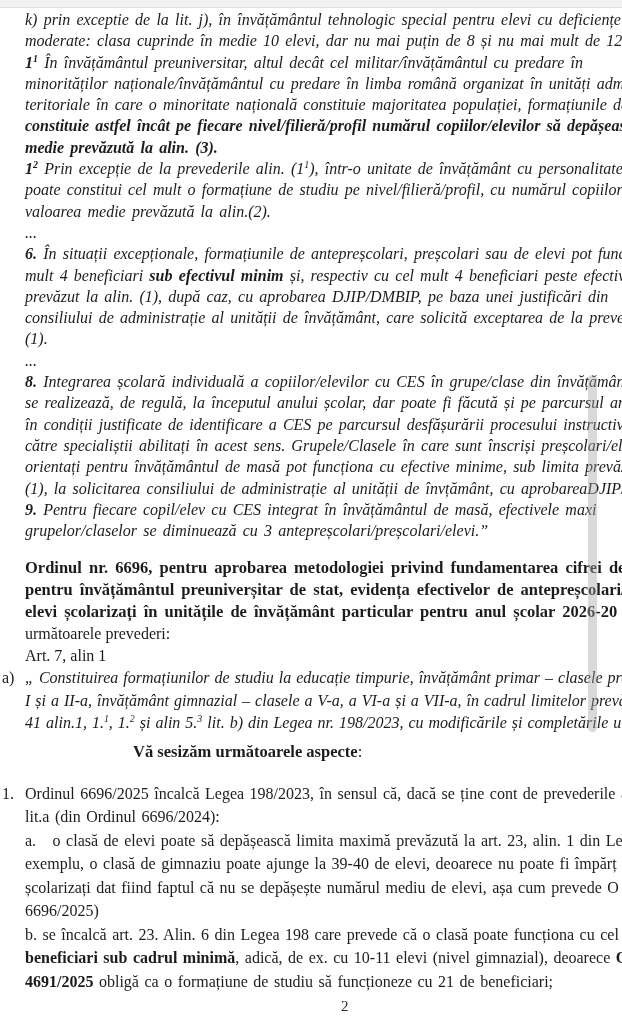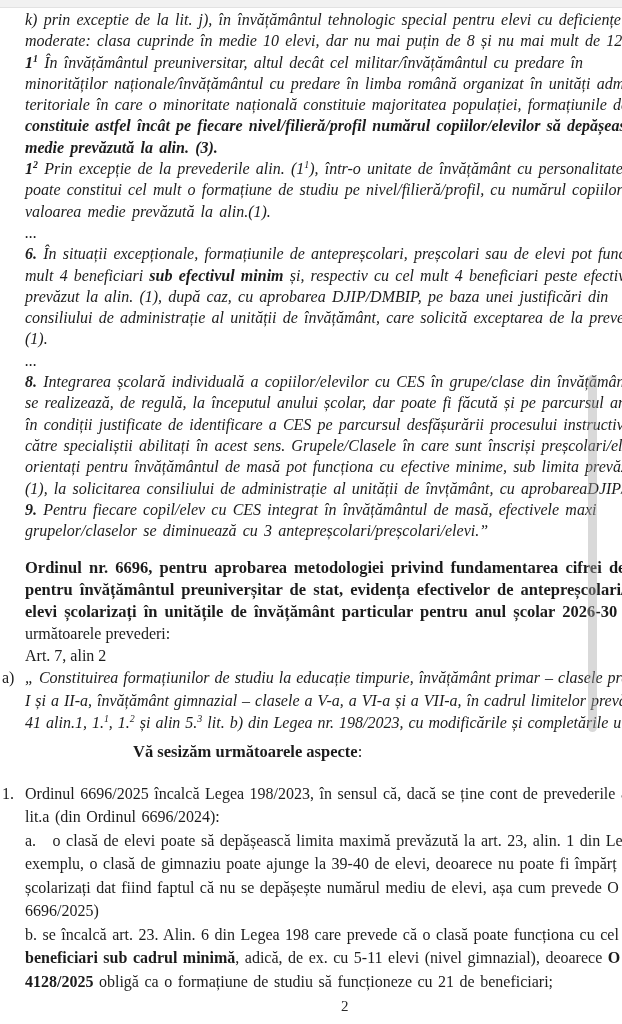--- a/index.html
+++ b/index.html
@@ -85,54 +85,54 @@
 <div class="content">
     <div class="ln k-q"><span class="seg i">k) prin exceptie de la lit. j), în învățământul tehnologic special pentru elevi cu deficiențe ușoar</span></div>
     <div class="ln k-q"><span class="seg i">moderate: clasa cuprinde în medie 10 elevi, dar nu mai puțin de 8 și nu mai mult de 12.</span></div>
     <div class="ln k-q"><span class="seg i b">1</span><span class="seg i b sup">1</span><span class="seg i"> În învățământul preuniversitar, altul decât cel militar/învățământul cu predare în</span></div>
     <div class="ln k-q"><span class="seg i">minorităților naționale/învățământul cu predare în limba română organizat în unități admini</span></div>
     <div class="ln k-q"><span class="seg i">teritoriale în care o minoritate națională constituie majoritatea populației, formațiunile de st</span></div>
     <div class="ln k-q"><span class="seg i b">constituie astfel încât pe fiecare nivel/filieră/profil numărul copiilor/elevilor să depășească va</span></div>
     <div class="ln k-q"><span class="seg i b">medie prevăzută la alin. (3).</span></div>
     <div class="ln k-q"><span class="seg i b">1</span><span class="seg i b sup">2</span><span class="seg i"> Prin excepție de la prevederile alin. (1</span><span class="seg i sup">1</span><span class="seg i">), într-o unitate de învățământ cu personalitate juri</span></div>
     <div class="ln k-q"><span class="seg i">poate constitui cel mult o formațiune de studiu pe nivel/filieră/profil, cu numărul copiilor/elevi</span></div>
-    <div class="ln k-q"><span class="seg i">valoarea medie prevăzută la alin.(1).</span></div>
+    <div class="ln k-q"><span class="seg i">valoarea medie prevăzută la alin.(2).</span></div>
     <div class="ln k-q"><span class="seg i">...</span></div>
     <div class="ln k-q"><span class="seg i b">6.</span><span class="seg i"> În situații excepționale, formațiunile de antepreșcolari, preșcolari sau de elevi pot funcționa</span></div>
     <div class="ln k-q"><span class="seg i">mult 4 beneficiari </span><span class="seg i b">sub efectivul minim</span><span class="seg i"> și, respectiv cu cel mult 4 beneficiari peste efectivul</span></div>
     <div class="ln k-q"><span class="seg i">prevăzut la alin. (1), după caz, cu aprobarea DJIP/DMBIP, pe baza unei justificări din</span></div>
     <div class="ln k-q"><span class="seg i">consiliului de administrație al unității de învățământ, care solicită exceptarea de la prevederi</span></div>
     <div class="ln k-q"><span class="seg i">(1).</span></div>
     <div class="ln k-q"><span class="seg i">...</span></div>
     <div class="ln k-q"><span class="seg i b">8.</span><span class="seg i"> Integrarea școlară individuală a copiilor/elevilor cu CES în grupe/clase din învățământul a</span></div>
     <div class="ln k-q"><span class="seg i">se realizează, de regulă, la începutul anului școlar, dar poate fi făcută și pe parcursul anului</span></div>
     <div class="ln k-q"><span class="seg i">în condiții justificate de identificare a CES pe parcursul desfășurării procesului instructiv-educ</span></div>
     <div class="ln k-q"><span class="seg i">către specialiștii abilitați în acest sens. Grupele/Clasele în care sunt înscriși preșcolari/elevi</span></div>
     <div class="ln k-q"><span class="seg i">orientați pentru învățământul de masă pot funcționa cu efective minime, sub limita prevăzută</span></div>
     <div class="ln k-q"><span class="seg i">(1), la solicitarea consiliului de administrație al unității de învțământ, cu aprobareaDJIP/DMB</span></div>
     <div class="ln k-q"><span class="seg i b">9.</span><span class="seg i"> Pentru fiecare copil/elev cu CES integrat în învățământul de masă, efectivele maxi</span></div>
     <div class="ln k-q"><span class="seg i">grupelor/claselor se diminuează cu 3 antepreșcolari/preșcolari/elevi.”</span></div>
     <div class="gap-sm"></div>
     <div class="ln k-b"><span class="seg b">Ordinul nr. 6696, pentru aprobarea metodologiei privind fundamentarea cifrei de școl</span></div>
     <div class="ln k-b"><span class="seg b">pentru învățământul preuniverșitar de stat, evidența efectivelor de antepreșcolari/preșc</span></div>
-    <div class="ln k-b"><span class="seg b">elevi școlarizați în unitățile de învățământ particular pentru anul școlar 2026-30</span></div>
+    <div class="ln k-b"><span class="seg b">elevi școlarizați în unitățile de învățământ particular pentru anul școlar 2026-20</span></div>
     <div class="ln k-n"><span class="seg">următoarele prevederi:</span></div>
-    <div class="ln k-n"><span class="seg">Art. 7, alin 2</span></div>
+    <div class="ln k-n"><span class="seg">Art. 7, alin 1</span></div>
     <div class="ln k-aq"><span class="marker">a)</span><span class="seg i">„ Constituirea formațiunilor de studiu la educație timpurie, învățământ primar – clasele pregă</span></div>
     <div class="ln k-aq"><span class="seg i">I și a II-a, învățământ gimnazial – clasele a V-a, a VI-a și a VII-a, în cadrul limitelor prevăzute</span></div>
     <div class="ln k-aq"><span class="seg i">41 alin.1, 1.</span><span class="seg i sup">1</span><span class="seg i">, 1.</span><span class="seg i sup">2</span><span class="seg i"> și alin 5.</span><span class="seg i sup">3</span><span class="seg i"> lit. b) din Legea nr. 198/2023, cu modificările și completările ulterio</span></div>
     <div class="gap-xs"></div>
     <div class="ln k-c"><span class="seg b">Vă sesizăm următoarele aspecte</span><span class="seg">:</span></div>
     <div class="gap-md"></div>
     <div class="ln k-l"><span class="marker">1.</span><span class="seg">Ordinul 6696/2025 încalcă Legea 198/2023, în sensul că, dacă se ține cont de prevederile art. 7</span></div>
     <div class="ln k-l"><span class="seg">lit.a (din Ordinul 6696/2024):</span></div>
     <div class="ln k-l"><span class="seg">a.&nbsp;&nbsp; o clasă de elevi poate să depășească limita maximă prevăzută la art. 23, alin. 1 din Legea 1</span></div>
     <div class="ln k-l"><span class="seg">exemplu, o clasă de gimnaziu poate ajunge la 39-40 de elevi, deoarece nu poate fi împărț</span></div>
     <div class="ln k-l"><span class="seg">școlarizați dat fiind faptul că nu se depășește numărul mediu de elevi, așa cum prevede O</span></div>
     <div class="ln k-l"><span class="seg">6696/2025)</span></div>
     <div class="ln k-l"><span class="seg">b.&nbsp;se încalcă art. 23. Alin. 6 din Legea 198 care prevede că o clasă poate funcționa cu cel</span></div>
-    <div class="ln k-l"><span class="seg b">beneficiari sub cadrul minimă</span><span class="seg">, adică, de ex. cu 5-11 elevi (nivel gimnazial), deoarece </span><span class="seg b">O</span></div>
-    <div class="ln k-l"><span class="seg b">4128/2025</span><span class="seg"> obligă ca o formațiune de studiu să funcționeze cu 21 de beneficiari;</span></div>
+    <div class="ln k-l"><span class="seg b">beneficiari sub cadrul minimă</span><span class="seg">, adică, de ex. cu 10-11 elevi (nivel gimnazial), deoarece </span><span class="seg b">O</span></div>
+    <div class="ln k-l"><span class="seg b">4691/2025</span><span class="seg"> obligă ca o formațiune de studiu să funcționeze cu 21 de beneficiari;</span></div>
   </div>
 
 <div class="scroll-thumb"></div>
 
 <div class="page-num">2</div>
 
 </body></html>

